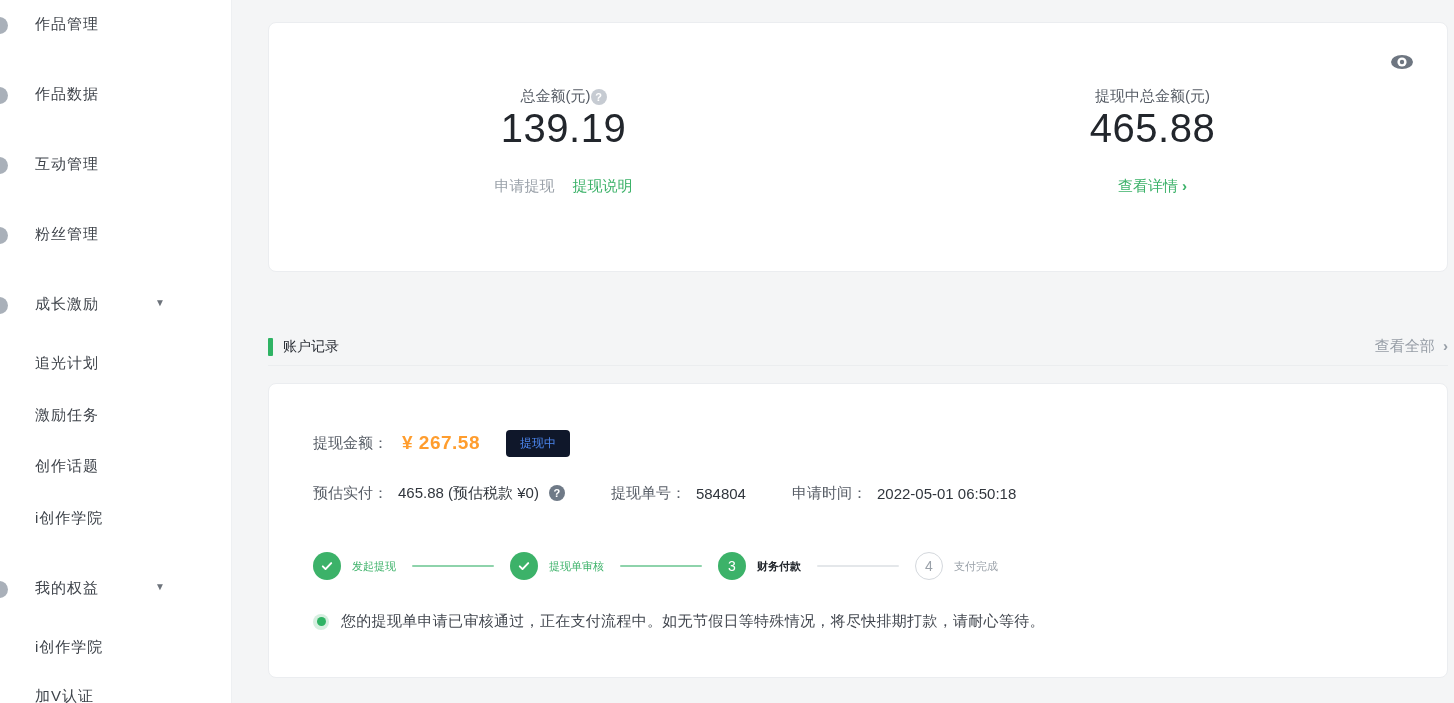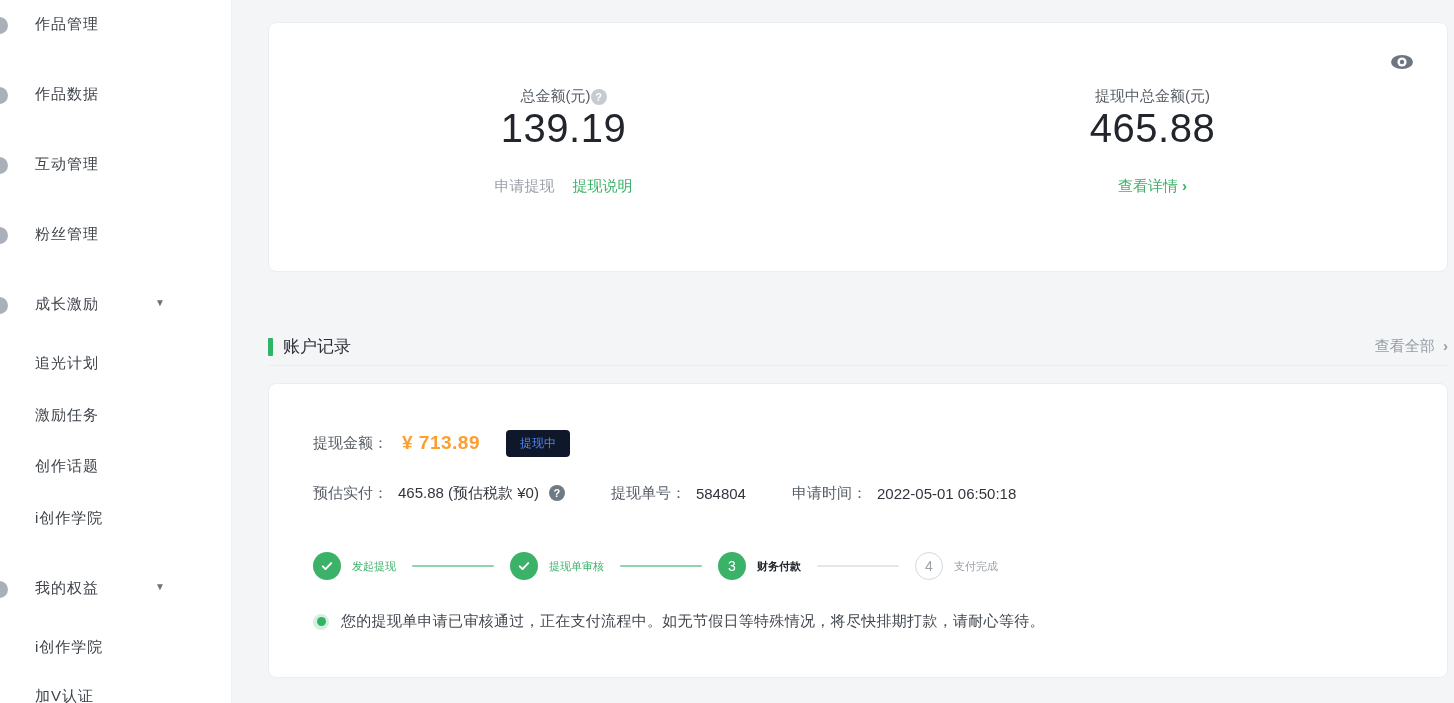--- a/index.html
+++ b/index.html
@@ -47,21 +47,21 @@
   }
   .help-icon.dark { background:#6f7a87; }
   .eye-btn { position:absolute; top:30px; right:32px; cursor:pointer; line-height:0; }
 
   
   .section-head {
     position:absolute; left:268px; top:328px; width:1180px; height:38px;
     display:flex; align-items:center; justify-content:space-between;
     border-bottom:1px solid #ebedef;
   }
-  .section-title { display:flex; align-items:center; font-size:17px; color:#2b2f36; }
+  .section-title { display:flex; align-items:center; font-size:14px; color:#2b2f36; }
   .green-bar { width:5px; height:18px; background:#2fb364; border-radius:1px; margin-right:10px; }
   .view-all { font-size:15px; color:#969da6; text-decoration:none; cursor:pointer; }
 
   
   .record-card { left:268px; top:383px; width:1180px; height:295px; padding:44px 44px 0; }
   .rec-row1 { display:flex; align-items:center; height:30px; }
   .rec-label { font-size:15px; color:#575d66; }
   .rec-amount { font-size:19px; font-weight:700; color:#ff9d2e; margin-left:14px; letter-spacing:0.5px; }
   .status-badge {
     margin-left:26px; background:#0f172a; color:#4c86ee; font-size:12px;
@@ -182,21 +182,21 @@
   <div class="section-title">
     <span class="green-bar"></span>
     <span>账户记录</span>
   </div>
   <a class="view-all"><span>查看全部</span> <span class="chev">›</span></a>
 </div>
 
 <section class="card record-card">
   <div class="rec-row1">
     <span class="rec-label">提现金额：</span>
-    <span class="rec-amount">¥ 713.89</span>
+    <span class="rec-amount">¥ 267.58</span>
     <span class="status-badge">提现中</span>
   </div>
 
   <div class="rec-row2">
     <span class="rec-label">预估实付：</span>
     <span class="rec-val">465.88 (预估税款 ¥0)</span>
     <span class="help-icon dark">?</span>
     <span class="rec-label gap">提现单号：</span>
     <span class="rec-val">584804</span>
     <span class="rec-label gap">申请时间：</span>

